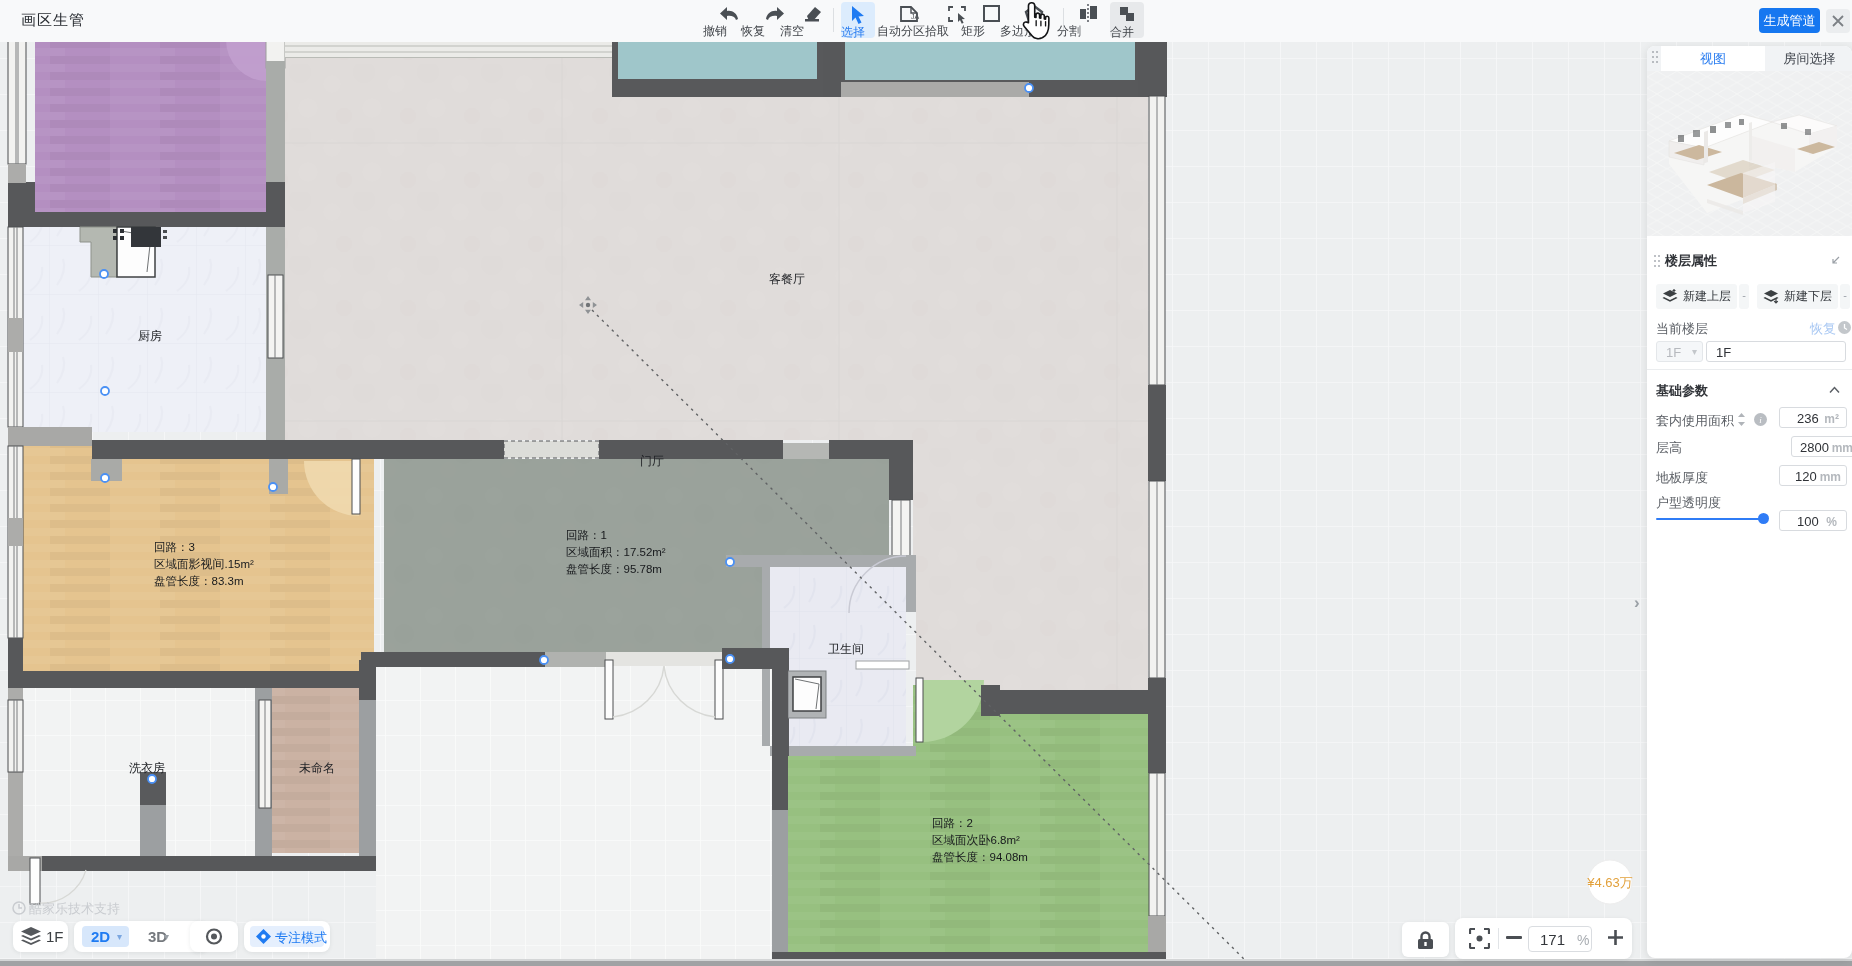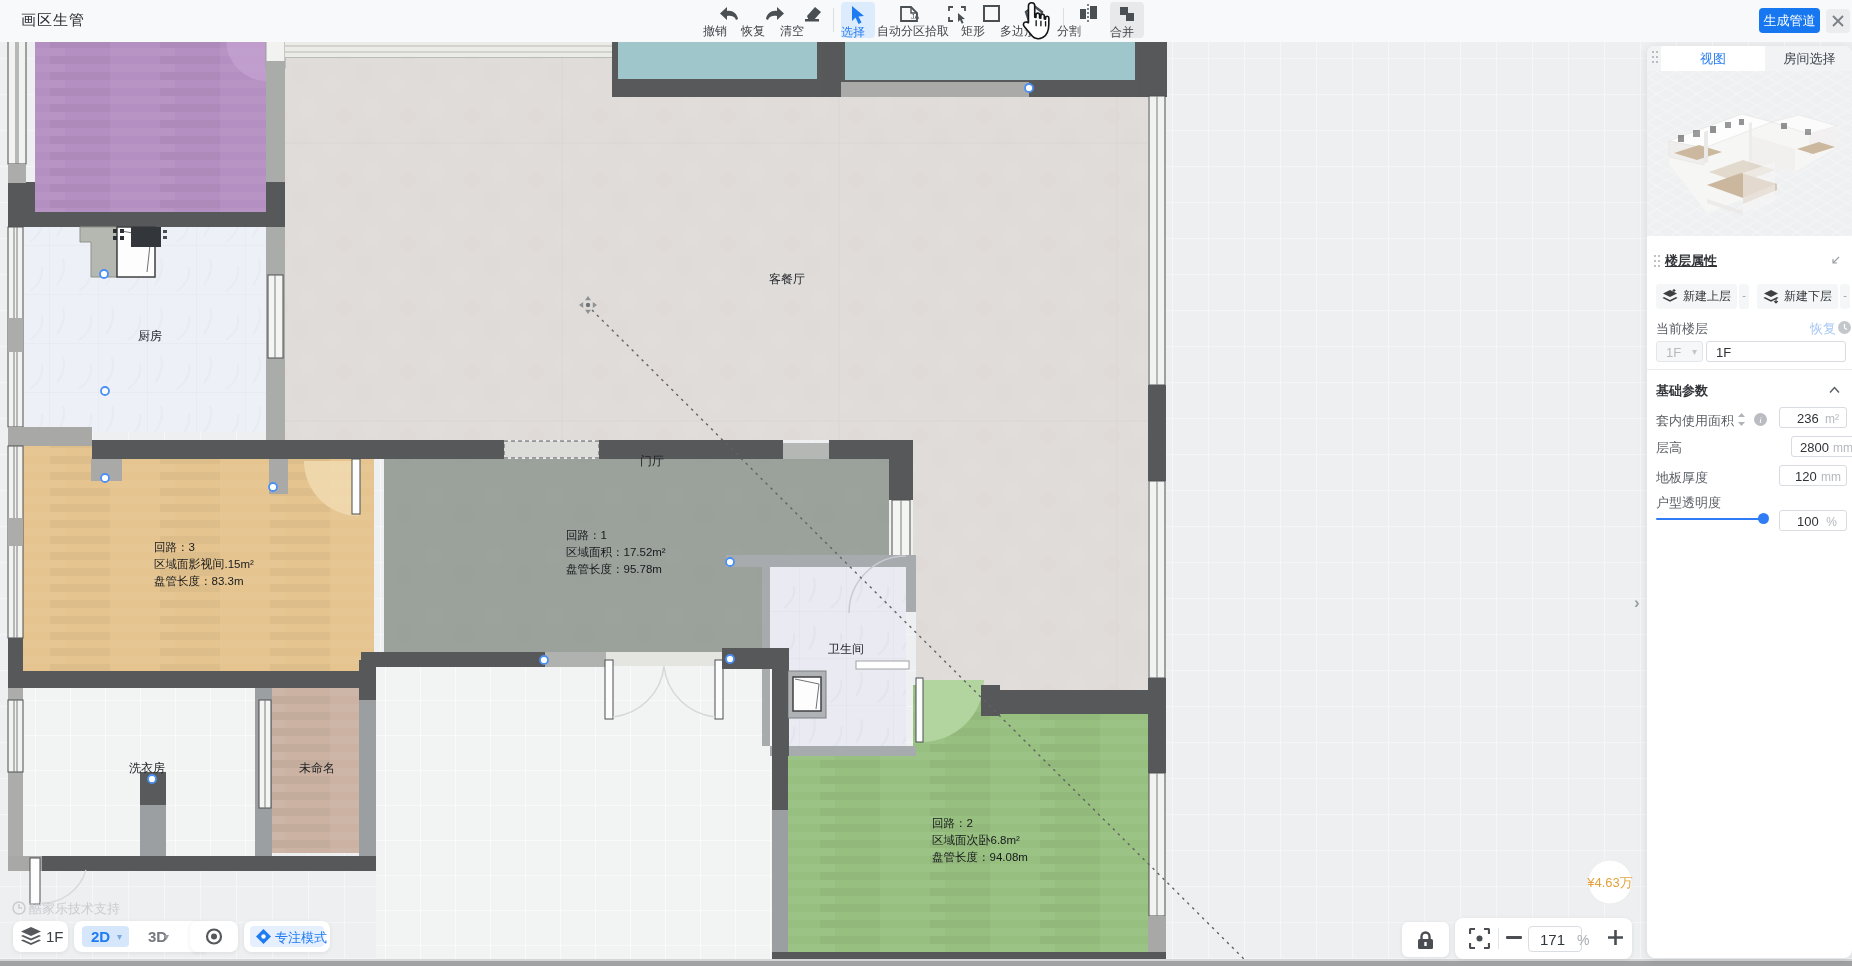--- a/index.html
+++ b/index.html
@@ -17,26 +17,26 @@
   #btn-x { position:absolute; left:1826px; top:9px; width:24px; height:24px; background:#ebedef; border-radius:4px; color:#6b6f75; font-size:16px; text-align:center; line-height:23px; }
   
   #rpanel { position:absolute; left:1647px; top:46px; width:205px; height:912px; background:#fff; border-radius:8px; box-shadow:0 2px 10px rgba(0,0,0,.10); z-index:30; }
   #tabs { position:relative; height:25px; background:#f1f3f5; border-radius:8px 8px 0 0; }
   #tab1 { position:absolute; left:14px; top:0; width:104px; height:25px; background:#fff; text-align:center; line-height:25px; font-size:13px; color:#2a7df0; }
   #tab2 { position:absolute; left:120px; top:0; width:85px; height:25px; text-align:center; line-height:25px; font-size:13px; color:#40454d; }
   #preview { position:absolute; left:0; top:25px; width:205px; height:165px; overflow:hidden; }
   .dots { position:absolute; width:7px; height:14px; opacity:.55; }
   .dots i { position:absolute; width:2px; height:2px; background:#8a9098; }
   #fprops { position:absolute; left:0; top:200px; width:200px; }
-  .hdr { position:relative; height:30px; padding-left:18px; line-height:30px; font-size:13px; font-weight:bold; color:#303338;text-decoration:underline; }
+  .hdr { position:relative; height:30px; padding-left:18px; line-height:30px; font-size:13px; font-weight:bold; color:#303338; }
   .fbtn { position:absolute; top:38px; height:25px; background:#f4f6f7; border-radius:3px; font-size:12px; color:#33373c; line-height:25px; white-space:nowrap; }
   .fbtn .dd { position:absolute; right:-12px; top:0; width:10px; height:25px; background:#f4f6f7; border-radius:3px; color:#9ba1a8; text-align:center; line-height:23px; font-size:11px; }
   .lbl { font-size:13px; color:#5c6066; }
   .inp { position:absolute; height:21px; border:1px solid #d8dbdf; border-radius:3px; background:#fff; font-size:13px; color:#2f3237; }
-  .unit { color:#b4b8bd; font-size:12px; }
+  .unit { color:#b4b8bd; font-size:12px;font-weight:bold; }
   
   .bbtn { position:absolute; background:#fff; border-radius:8px; box-shadow:0 1px 4px rgba(31,35,41,.08); z-index:20; }
   
   .abs { position:absolute; }
   svg { display:block; }
 </style>
 </head>
 <body>
 <div id="app">
 
@@ -693,21 +693,21 @@
 
   <div class="bbtn" style="left:1455px;top:918px;width:177px;height:41px;border-radius:8px;">
     <svg class="abs" style="left:14px;top:10px;" width="21" height="21" viewBox="0 0 21 21">
       <g fill="none" stroke="#4a4e53" stroke-width="2.2">
           <path d="M6,1 H2 a1,1 0 0 0 -1,1 V6 M15,1 h4 a1,1 0 0 1 1,1 V6 M6,20 H2 a1,1 0 0 1 -1,-1 V15 M15,20 h4 a1,1 0 0 0 1,-1 V15"></path>
         </g>
       <circle cx="10.5" cy="10.5" r="3" fill="#4a4e53"></circle>
     </svg>
     <div class="abs" style="left:43px;top:10px;width:1px;height:21px;background:#e1e4e7;"></div>
     <div class="abs" style="left:51px;top:18px;width:16px;height:3px;background:#4a4e53;border-radius:1px;"></div>
-    <div class="abs" style="left:73px;top:8px;width:54px;height:26px;border:1px solid #dadde1;border-radius:4px;">
+    <div class="abs" style="left:73px;top:8px;width:64px;height:26px;border:1px solid #dadde1;border-radius:4px;">
       <span class="abs" style="left:11px;top:4px;font-size:15px;color:#33363b;">171</span>
       <span class="abs" style="left:48px;top:5px;font-size:14px;color:#a9adb2;">%</span>
     </div>
     <svg class="abs" style="left:152px;top:11px;" width="17" height="17" viewBox="0 0 17 17">
       <path d="M8.5,1 V16 M1,8.5 H16" stroke="#4a4e53" stroke-width="2.6"></path>
     </svg>
   </div>
 
 </div>
 

